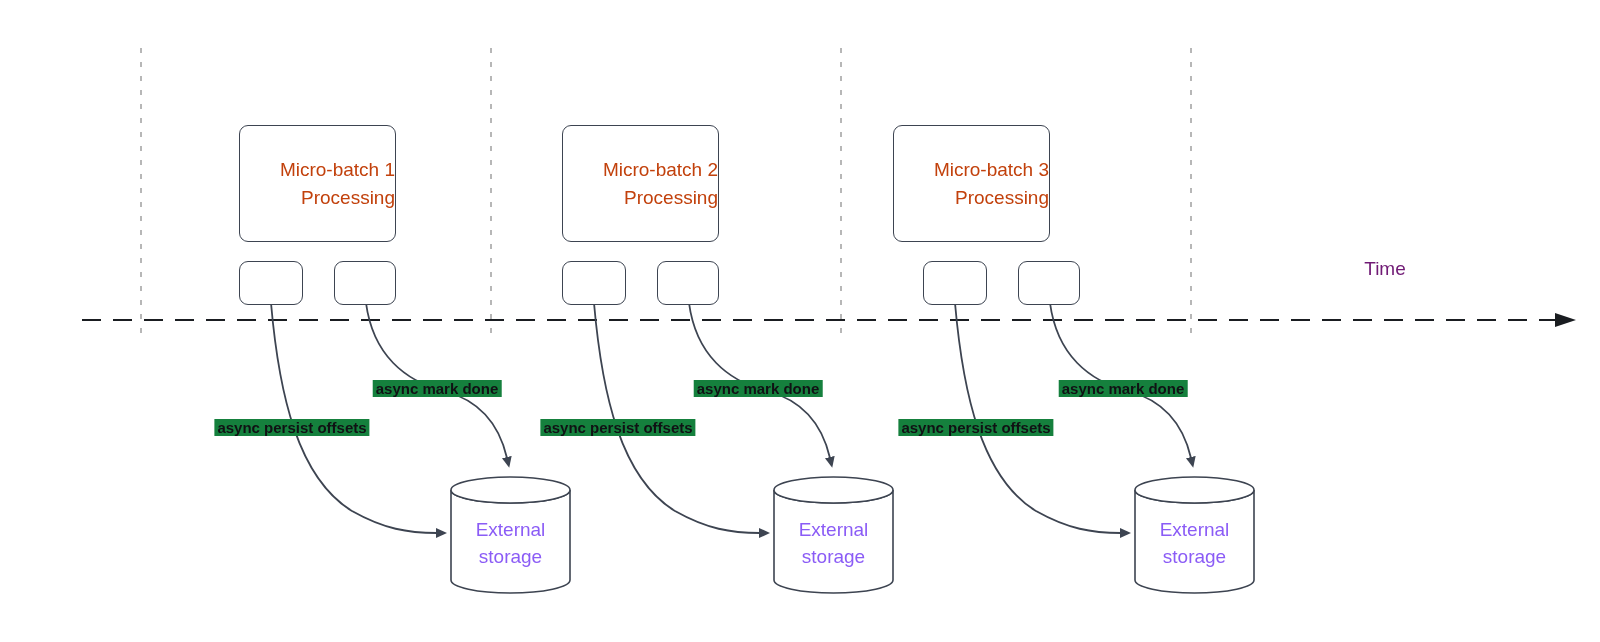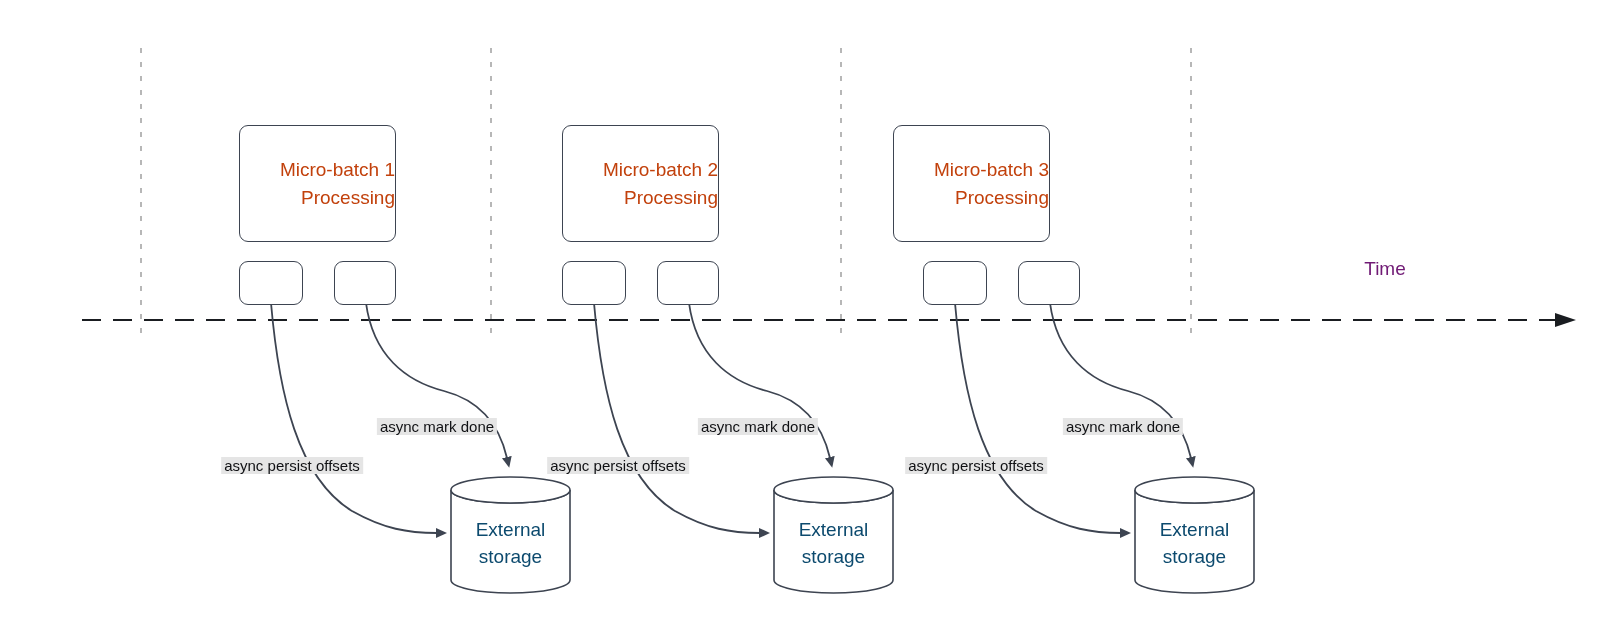--- a/index.html
+++ b/index.html
@@ -13,25 +13,25 @@
     border:1.6px solid #3d4451;border-radius:9px;
   }
   .big-box{
     width:157px;height:117px;top:125px;
     display:flex;flex-direction:column;align-items:flex-end;justify-content:center;
     font-size:19px;line-height:28px;color:#c2410c;text-align:center;
   }
   .small-box{width:64px;height:44px;top:261px;}
   .arrow-label{
     position:absolute;transform:translateX(-50%);white-space:nowrap;
-    font-size:15px;font-weight:normal;color:#101114;background:#e5e5e5;padding:0 3px;margin-top:38px;
+    font-size:15px;font-weight:bold;color:#101114;background:#15803d;padding:0 3px;
   }
   .storage-label{
     position:absolute;top:516px;width:120px;text-align:center;
-    font-size:19px;line-height:27px;color:#0c4a6e;
+    font-size:19px;line-height:27px;color:#8b5cf6;
   }
   .time-label{
     position:absolute;left:1385px;top:258px;transform:translateX(-50%);
     font-size:19px;color:#701a75;
   }
 </style>
 </head>
 <body>
 
 <div id="stage">

